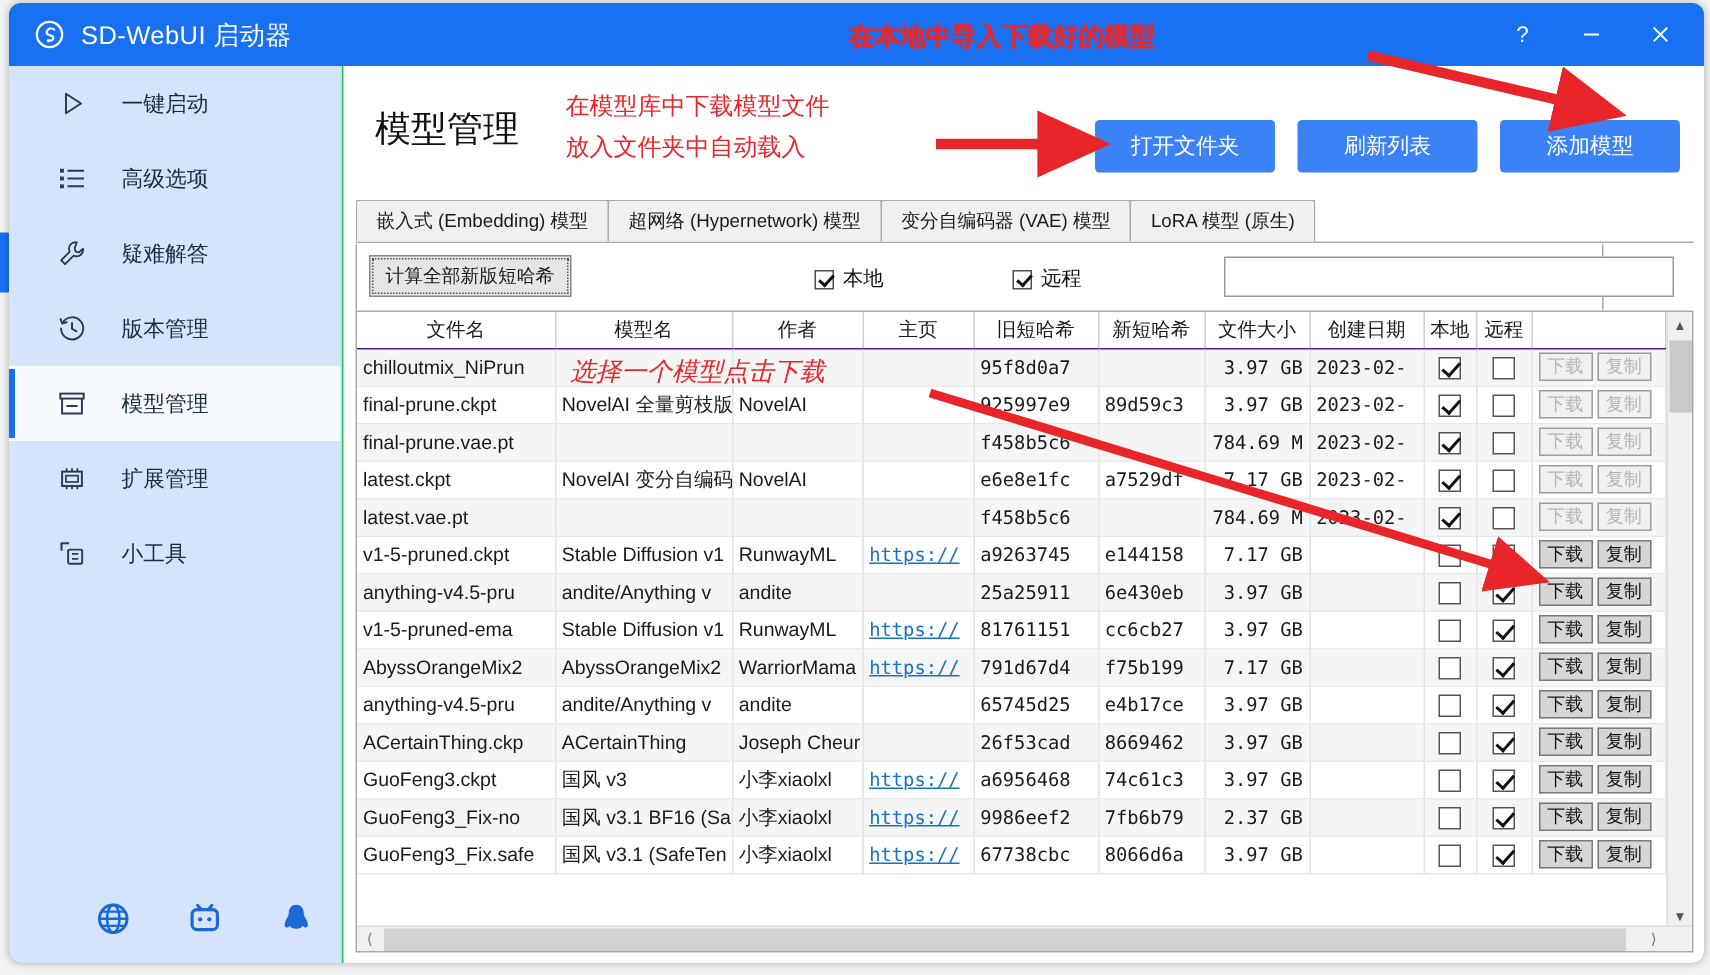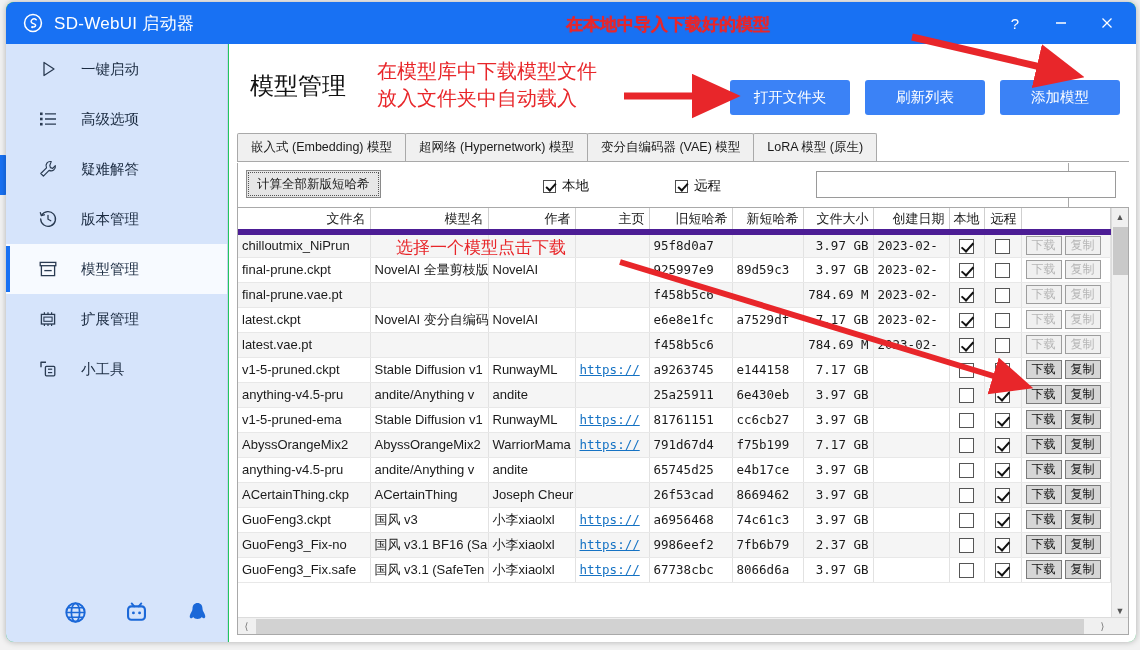--- a/index.html
+++ b/index.html
@@ -131,21 +131,21 @@
   .page-title {
     position: absolute;
     left: 21px; top: 26px;
     font-size: 24px;
     color: #111111;
   }
   .head-annot {
     position: absolute;
     left: 148px; top: 14px;
     color: #e8262a;
-    font-size: 20px;
+    font-size: 16px;
     line-height: 27px;
     white-space: nowrap;
   }
   .head-btns {
     position: absolute;
     right: 16px; top: 36px;
     display: flex; gap: 15px;
   }
   .btn-primary {
     width: 120px; height: 35px;
@@ -265,23 +265,23 @@
     border-collapse: collapse;
     table-layout: fixed;
     width: 872px;
     font-size: 13px;
     color: #1a1a1a;
   }
   table.grid th {
     height: 24px;
     background: #ffffff;
     border-right: 1px solid #cfcfcf;
-    border-bottom: 6px solid #4c1d95;
+    border-bottom: 1px solid #4c1d95;
     font-weight: normal;
-    text-align: right;
+    text-align: center;
     padding: 0 4px;
     white-space: nowrap;
     overflow: hidden;
   }
   table.grid td {
     height: 25px;
     border-right: 1px solid #e2e2e2;
     border-bottom: 1px solid #e8e8e8;
     padding: 0 4px;
     white-space: nowrap;
@@ -827,16 +827,16 @@
           <path d="M0,0 L7,3.2 L0,6.4 Z" fill="#e8262a"></path>
         </marker>
       </defs>
 
       <line x1="624" y1="96" x2="700" y2="96" stroke="#e8262a" stroke-width="7" marker-end="url(#ah)"></line>
 
       <line x1="912" y1="37" x2="1045" y2="68" stroke="#e8262a" stroke-width="7" marker-end="url(#ah)"></line>
 
       <line x1="620" y1="262" x2="1000" y2="378" stroke="#e8262a" stroke-width="6" marker-end="url(#ah)"></line>
     </svg>
-    <div class="annot-text" style="left:396px; top:236px;">选择一个模型点击下载</div>
+    <div class="annot-text" style="left:380px; top:236px;font-style:italic;">选择一个模型点击下载</div>
   </div>
 
 </div>
 
 </body></html>

